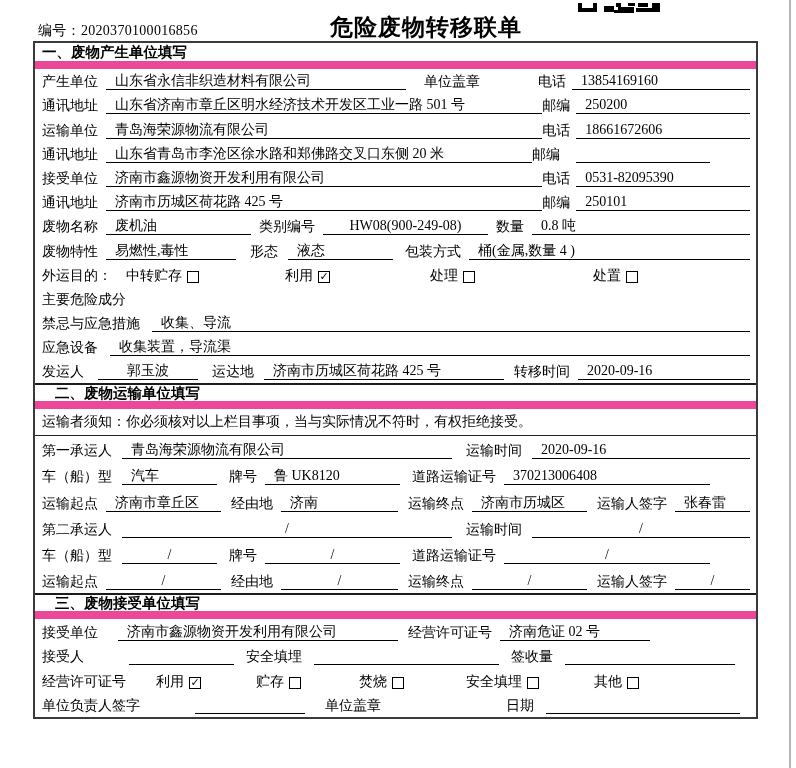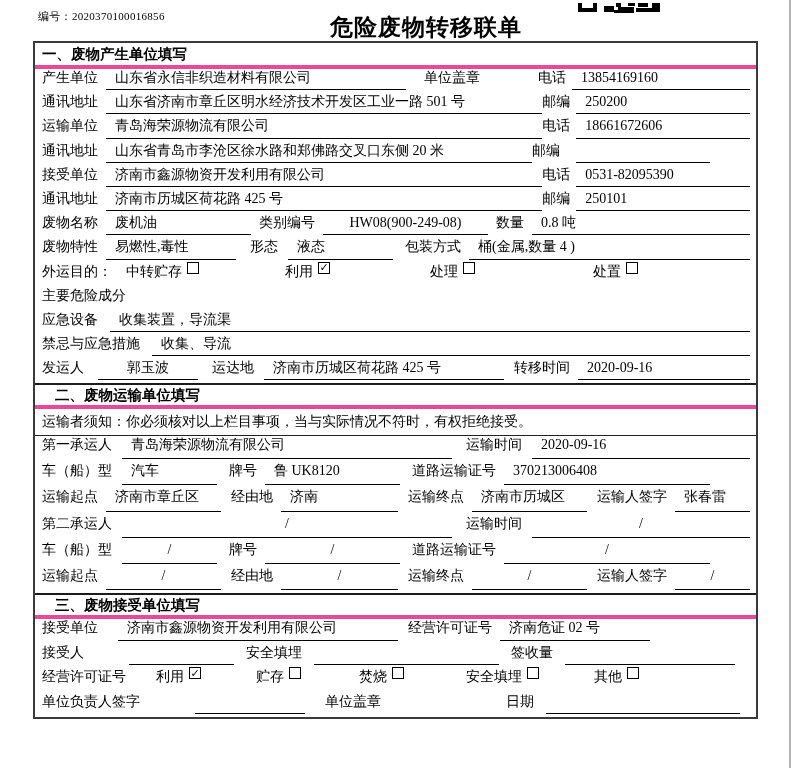--- a/index.html
+++ b/index.html
@@ -1,33 +1,33 @@
 <!DOCTYPE html>
 <html><head>
 <meta charset="utf-8">
 <style>
   * { box-sizing: border-box; margin: 0; padding: 0; }
   html,body { width:796px; height:768px; background:#ffffff; overflow:hidden; position:relative;
     font-family:"Liberation Serif","DejaVu Serif",serif; color:#000; }
   .page-edge { position:absolute; left:789px; top:0; width:2px; height:768px; background:#b5b5b5; }
 
-  .serial { position:absolute; left:38px; top:9px; font-size:11px; letter-spacing:.3px; }
+  .serial { position:absolute; left:38px; top:22px; font-size:14px; letter-spacing:.3px; }
   .doc-title { position:absolute; left:330px; top:12px; font-size:23px; font-weight:bold;
     font-family:"Liberation Sans","DejaVu Sans",sans-serif; letter-spacing:1px; }
   .qr-frag { position:absolute; left:578px; top:0; }
 
   .form-table { position:absolute; left:33px; top:41px; width:725px;
     border:2px solid #3a3a3a; background:#fff; }
 
   .sec { height:26px; display:flex; align-items:center; padding-left:7px;
     font-family:"Liberation Sans","DejaVu Sans",sans-serif; font-weight:bold; font-size:14.5px;
-    border-bottom:4px solid #ec4899; }
+    border-bottom:8px solid #ec4899; }
   .sec.mid { border-top:2px solid #1c1c1c;padding-left:20px; }
 
-  .row { display:flex; padding:0 6px 3px 7px; font-size:14px; line-height:17px; }
+  .row { display:flex; align-items:flex-end; padding:0 6px 3px 7px; font-size:14px; line-height:17px; }
   .s1row { height:24.2px; }
   .s2row { height:26.2px; }
   .s3row { height:24.5px; }
   .notice { height:26.5px; display:flex; align-items:center; padding-left:7px; font-size:14px;
     border-bottom:1.5px solid #222; }
 
   .lbl { white-space:nowrap; }
   .u { display:inline-block; border-bottom:1.4px solid #000; padding:0 4px 0 9px;
     white-space:nowrap; min-height:17px; overflow:hidden; }
   .uflex { flex:1; }
@@ -150,27 +150,27 @@
     <span class="cb"></span>
     <span class="ml118 lbl">处置</span>
     <span class="cb"></span>
   </div>
 
   <div class="row s1row">
     <span class="lbl">主要危险成分</span>
   </div>
 
   <div class="row s1row">
+    <span class="lbl">禁忌与应急措施</span>
+    <span class="u uflex ml12">收集、导流</span>
+  </div>
+
+  <div class="row s1row">
     <span class="lbl">应急设备</span>
     <span class="u uflex ml12">收集装置，导流渠</span>
-  </div>
-
-  <div class="row s1row">
-    <span class="lbl">禁忌与应急措施</span>
-    <span class="u uflex ml12">收集、导流</span>
   </div>
 
   <div class="row s1row">
     <span class="lbl">发运人</span>
     <span class="u w100 ml14 ctr">郭玉波</span>
     <span class="lbl ml14">运达地</span>
     <span class="u w240 ml10">济南市历城区荷花路 425 号</span>
     <span class="lbl ml10">转移时间</span>
     <span class="u uflex ml8">2020-09-16</span>
   </div>

